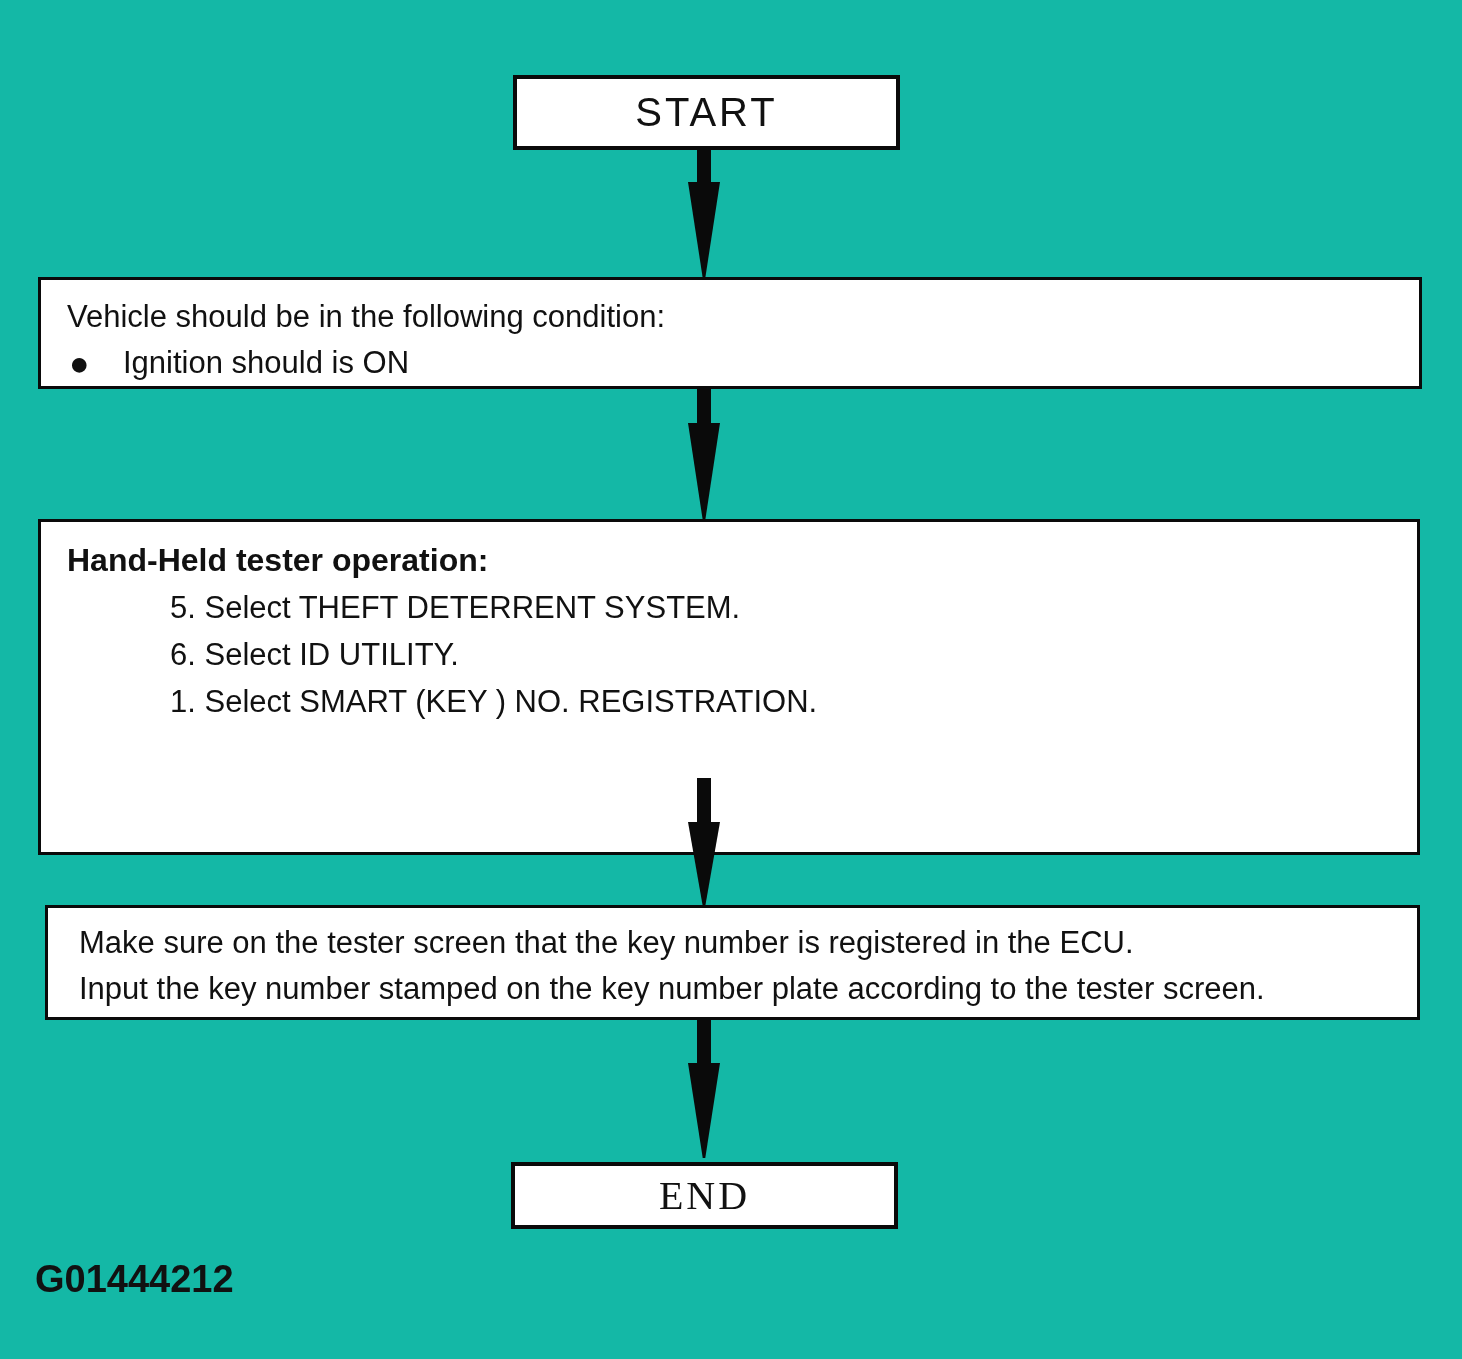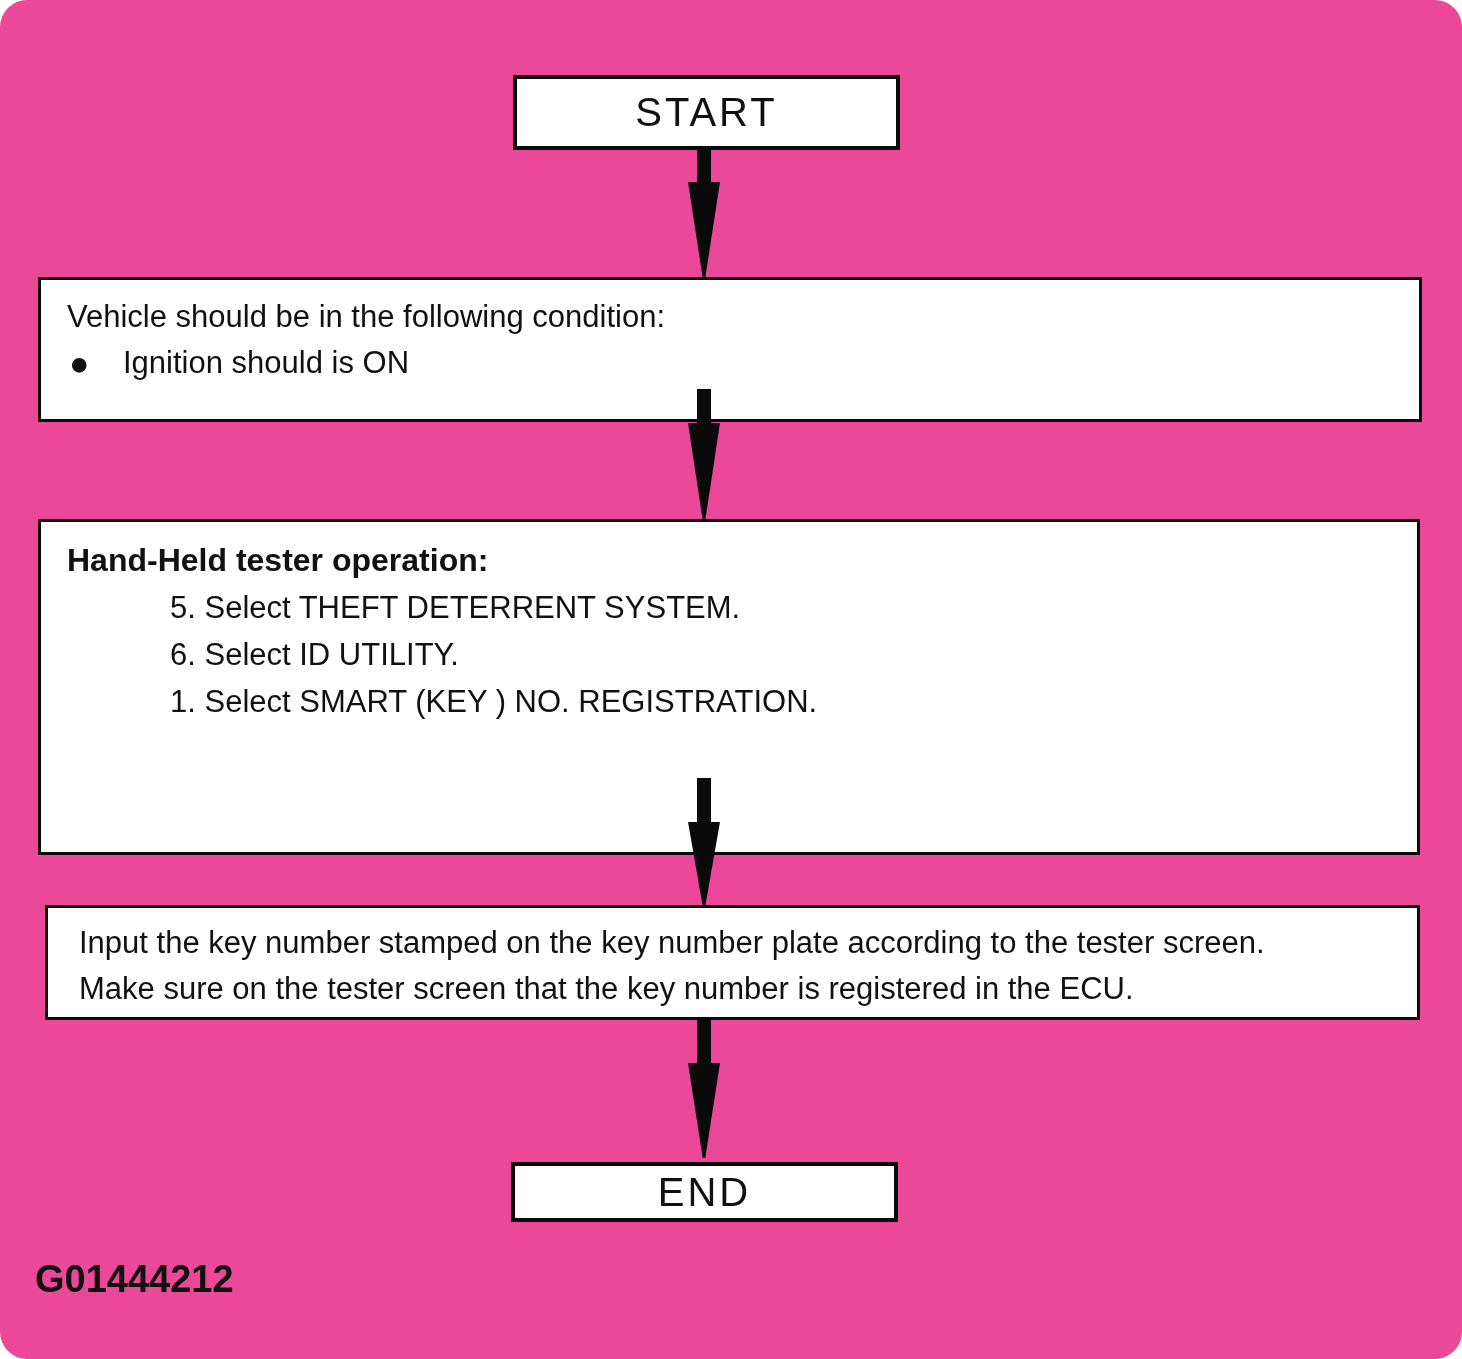--- a/index.html
+++ b/index.html
@@ -4,25 +4,24 @@
 <style>
   html, body {
     margin: 0;
     padding: 0;
     background: #ffffff;
   }
   .canvas {
     position: relative;
     width: 1462px;
     height: 1359px;
-    background: #ec4899;
+    background: #14b8a6;
     font-family: "Liberation Sans", sans-serif;
     color: #0a0a0a;
     overflow: hidden;
-    border-radius: 27px;
   }
   .node {
     position: absolute;
     box-sizing: border-box;
     background: #ffffff;
   }
   .terminal {
     border: 4px solid #0a0a0a;
     display: flex;
     align-items: center;
@@ -31,23 +30,23 @@
     letter-spacing: 3px;
     color: #111111;
   }
   .process {
     border: 3px solid #0a0a0a;
     font-size: 31px;
     line-height: 46px;
     color: #111111;
   }
   .terminal-start { left: 513px; top: 75px;  width: 387px; height: 75px; }
-  .terminal-end   { left: 511px; top: 1162px; width: 387px; height: 60px; }
+  .terminal-end   { left: 511px; top: 1162px; width: 387px; height: 67px; font-family: Liberation Serif, serif; }
 
-  .box-condition { left: 38px; top: 277px; width: 1384px; height: 145px; padding: 14px 20px 0 26px; }
+  .box-condition { left: 38px; top: 277px; width: 1384px; height: 112px; padding: 14px 20px 0 26px; }
   .box-tester    { left: 38px; top: 519px; width: 1382px; height: 336px; padding: 14px 20px 0 26px; }
   .box-input     { left: 45px; top: 905px; width: 1375px; height: 115px; padding: 12px 20px 0 31px; }
 
   .bullet-line {
     display: flex;
     align-items: center;
   }
   .bullet {
     font-size: 34px;
     width: 54px;
@@ -140,22 +139,22 @@
     <div class="step-line">6. Select ID UTILITY.</div>
     <div class="step-line">1. Select SMART (KEY ) NO. REGISTRATION.</div>
   </div>
 
   <div class="arrow arrow-3">
     <div class="arrow-stem"></div>
     <div class="arrow-head"></div>
   </div>
 
   <div class="node process box-input">
+    <div>Make sure on the tester screen that the key number is registered in the ECU.</div>
     <div>Input the key number stamped on the key number plate according to the tester screen.</div>
-    <div>Make sure on the tester screen that the key number is registered in the ECU.</div>
   </div>
 
   <div class="arrow arrow-4">
     <div class="arrow-stem"></div>
     <div class="arrow-head"></div>
   </div>
 
   <div class="node terminal terminal-end">
     <span>END</span>
   </div>

